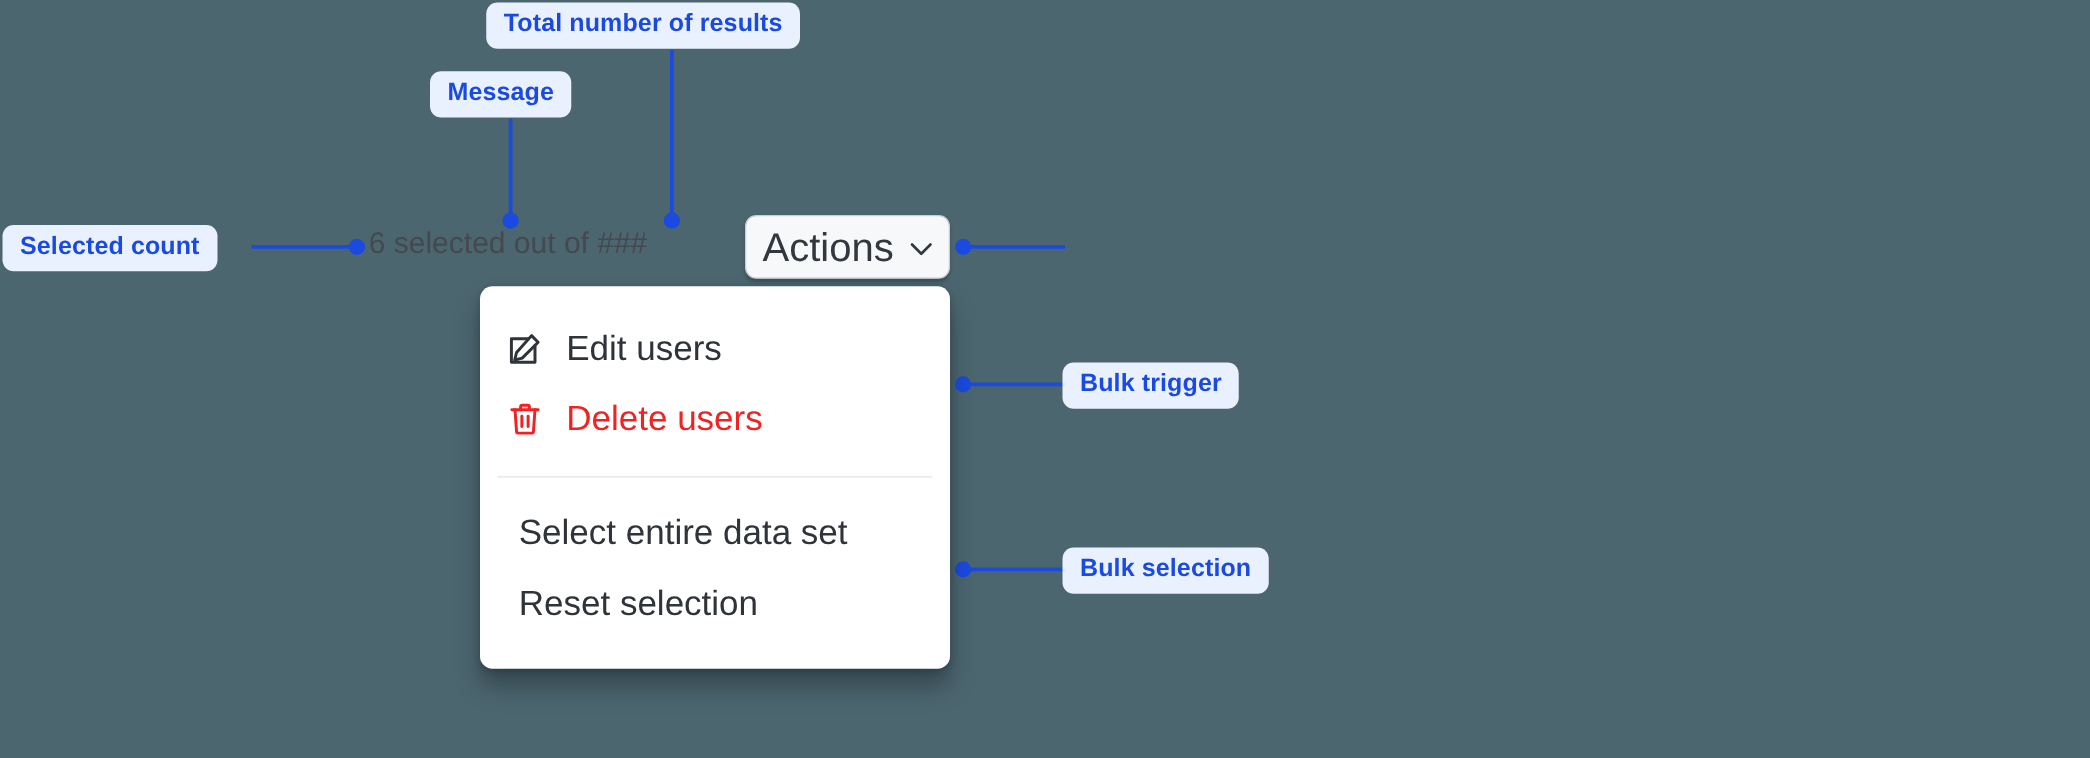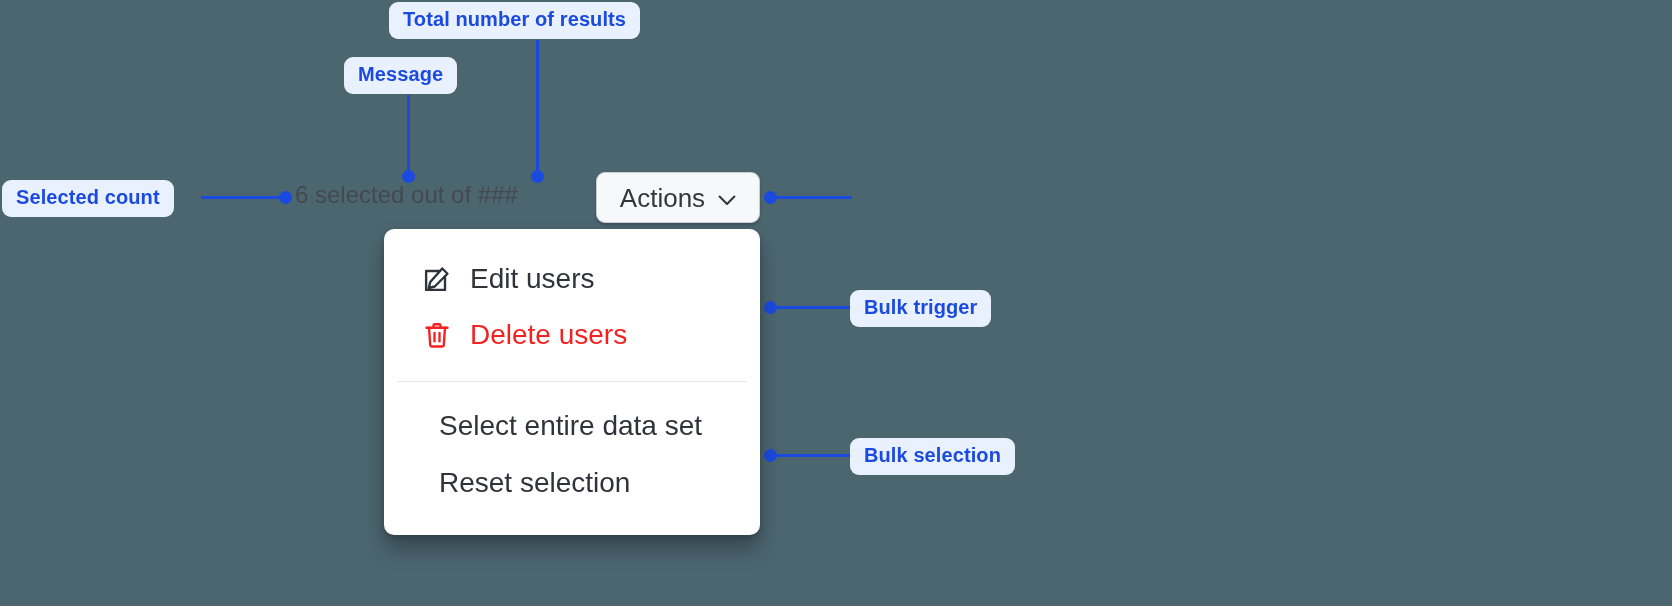--- a/index.html
+++ b/index.html
@@ -74,21 +74,21 @@
     border-radius: 9px;
     box-shadow: 0 2px 3px rgba(20,26,32,0.30);
     display: flex;
     align-items: center;
     justify-content: center;
     gap: 13px;
     cursor: pointer;
   }
   .actions-btn .label {
     color: #33383e;
-    font-size: 26px;
+    font-size: 32px;
     line-height: 1;
   }
   .actions-btn .chev {
     display: block;
     width: 18px;
     height: 11px;
     color: #33383e;
   }
 
   
@@ -100,40 +100,40 @@
     background: #ffffff;
     border-radius: 10px;
     box-shadow: 0 14px 20px rgba(18,24,30,0.38), 0 2px 5px rgba(18,24,30,0.22);
     padding: 22px 0 24px 0;
     box-sizing: border-box;
   }
   .menu-item {
     display: flex;
     align-items: center;
     gap: 18px;
-    padding: 12px 0 12px 38px;
+    padding: 12px 0 12px 21px;
     font-size: 28px;
     line-height: 1.15;
     color: #2f343a;
     cursor: pointer;
     white-space: nowrap;
   }
   .menu-item.danger { color: #f22222; }
   .menu-item .mi-icon {
     width: 30px;
     height: 30px;
     flex: 0 0 30px;
     display: block;
   }
   .menu-sep {
     height: 1px;
     background: #e2e4e7;
     margin: 18px 14px 16px 14px;
   }
-  .menu-item.plain { padding-left: 31px; margin-left: 24px; }
+  .menu-item.plain { padding-left: 31px; }
 </style>
 </head>
 <body>
 
 <div id="stage">
 
   <div class="lead-v" style="left:407px; top:95px;  height:82px;"></div>
   <div class="dot" style="left:402px; top:170px;"></div>
 
   <div class="lead-v" style="left:536px; top:40px;  height:137px;"></div>

